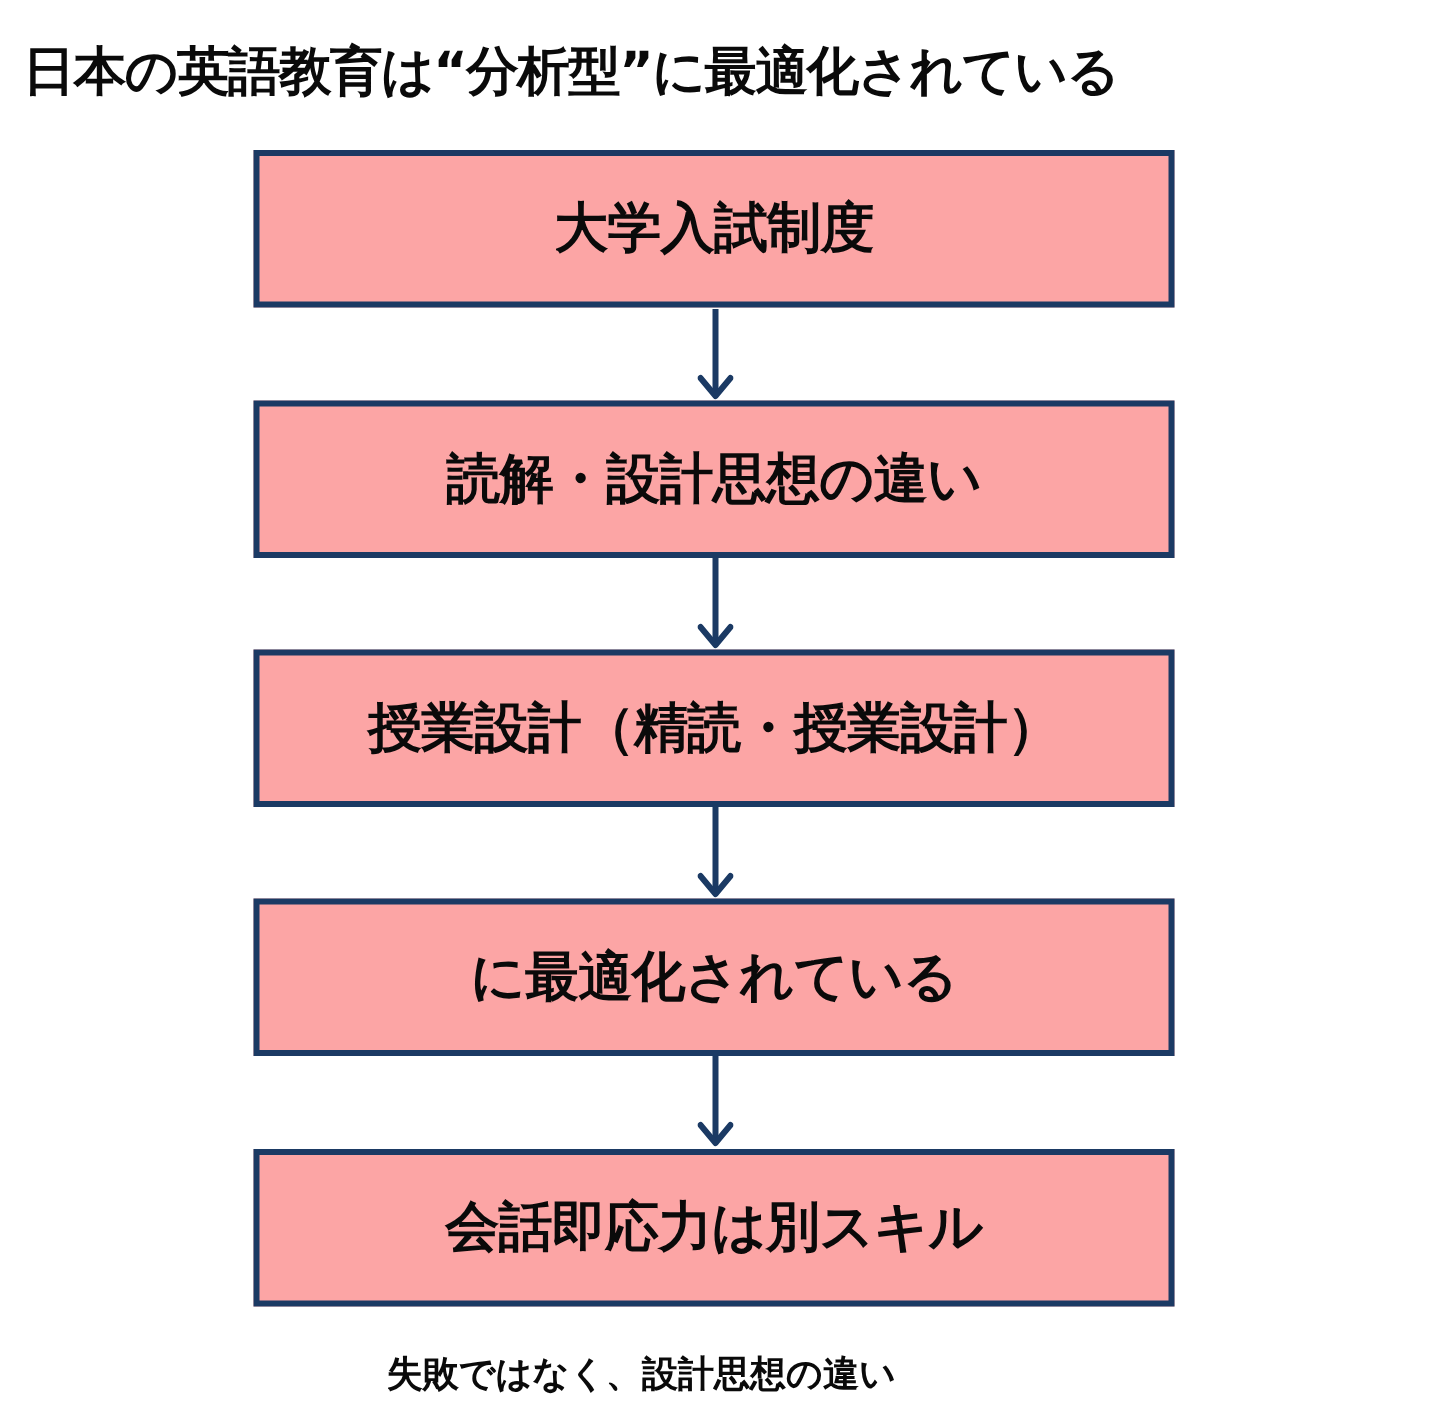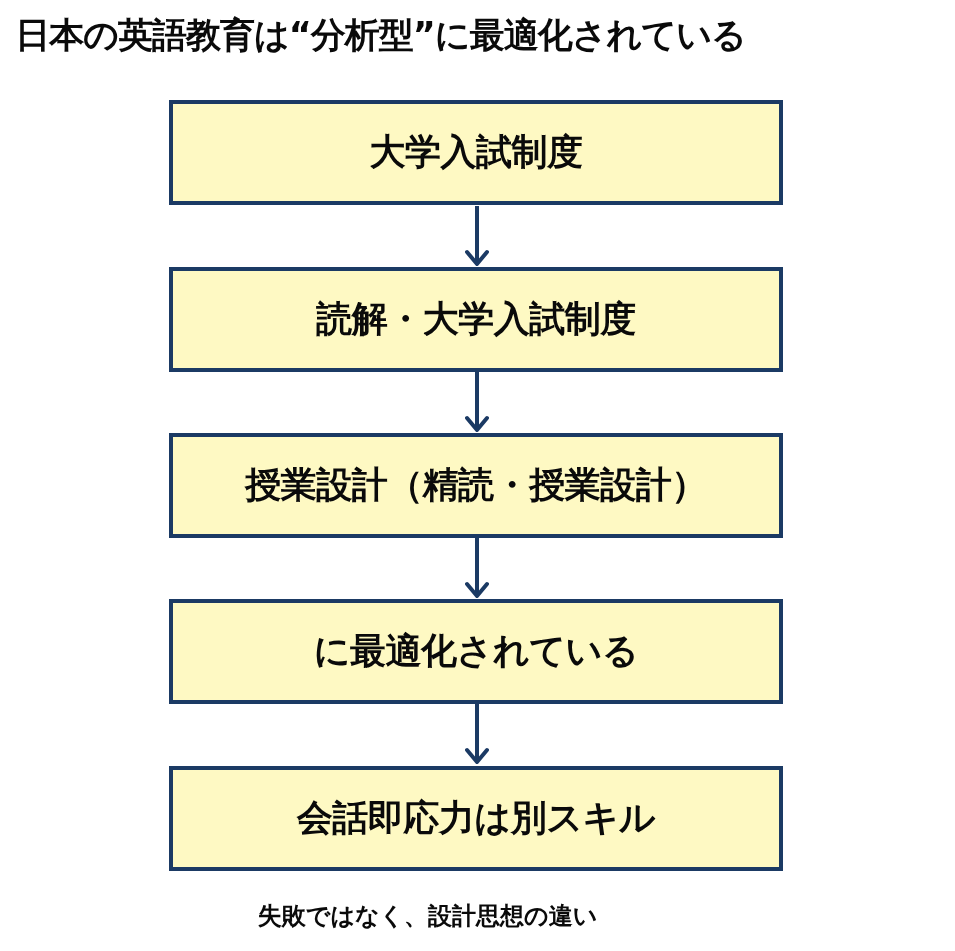--- a/index.html
+++ b/index.html
@@ -5,35 +5,35 @@
   html, body { margin: 0; padding: 0; }
   body {
     width: 955px; height: 951px;
     background: #ffffff;
     position: relative;
     overflow: hidden;
     font-family: "DejaVu Sans", "Liberation Sans", sans-serif;
   }
   .title {
     position: absolute;
-    left: 0; top: 12px; width: 761px;
+    left: 0; top: 24px; width: 761px;
     text-align: center;
     font-size: 35px;
     font-weight: bold;
     color: #0a0a0a;
     letter-spacing: -1px;
     white-space: nowrap;
   }
   .box {
     position: absolute;
     left: 169px;
     width: 606px;
     height: 97px;
     border: 4px solid #1b3a64;
-    background: #fef9c3;
+    background: #fca5a5;
     display: flex;
     align-items: center;
     justify-content: center;
     box-sizing: content-box;
   }
   .box span {
     font-size: 36px;
     font-weight: bold;
     color: #0a0a0a;
     white-space: nowrap;
@@ -62,21 +62,21 @@
 <div class="box" style="top:100px;">
   <span>大学入試制度</span>
 </div>
 
 <svg class="arrow" style="top:206px;height:62px;" viewBox="0 0 24 62">
   <line x1="12" y1="0" x2="12" y2="58" stroke="#1b3a64" stroke-width="4"></line>
   <polyline points="2,46 12,58 22,46" fill="none" stroke="#1b3a64" stroke-width="4" stroke-linecap="round" stroke-linejoin="round"></polyline>
 </svg>
 
 <div class="box" style="top:267px;">
-  <span>読解・大学入試制度</span>
+  <span>読解・設計思想の違い</span>
 </div>
 
 <svg class="arrow" style="top:372px;height:62px;" viewBox="0 0 24 62">
   <line x1="12" y1="0" x2="12" y2="58" stroke="#1b3a64" stroke-width="4"></line>
   <polyline points="2,46 12,58 22,46" fill="none" stroke="#1b3a64" stroke-width="4" stroke-linecap="round" stroke-linejoin="round"></polyline>
 </svg>
 
 <div class="box" style="top:433px;">
   <span>授業設計（精読・授業設計）</span>
 </div>

